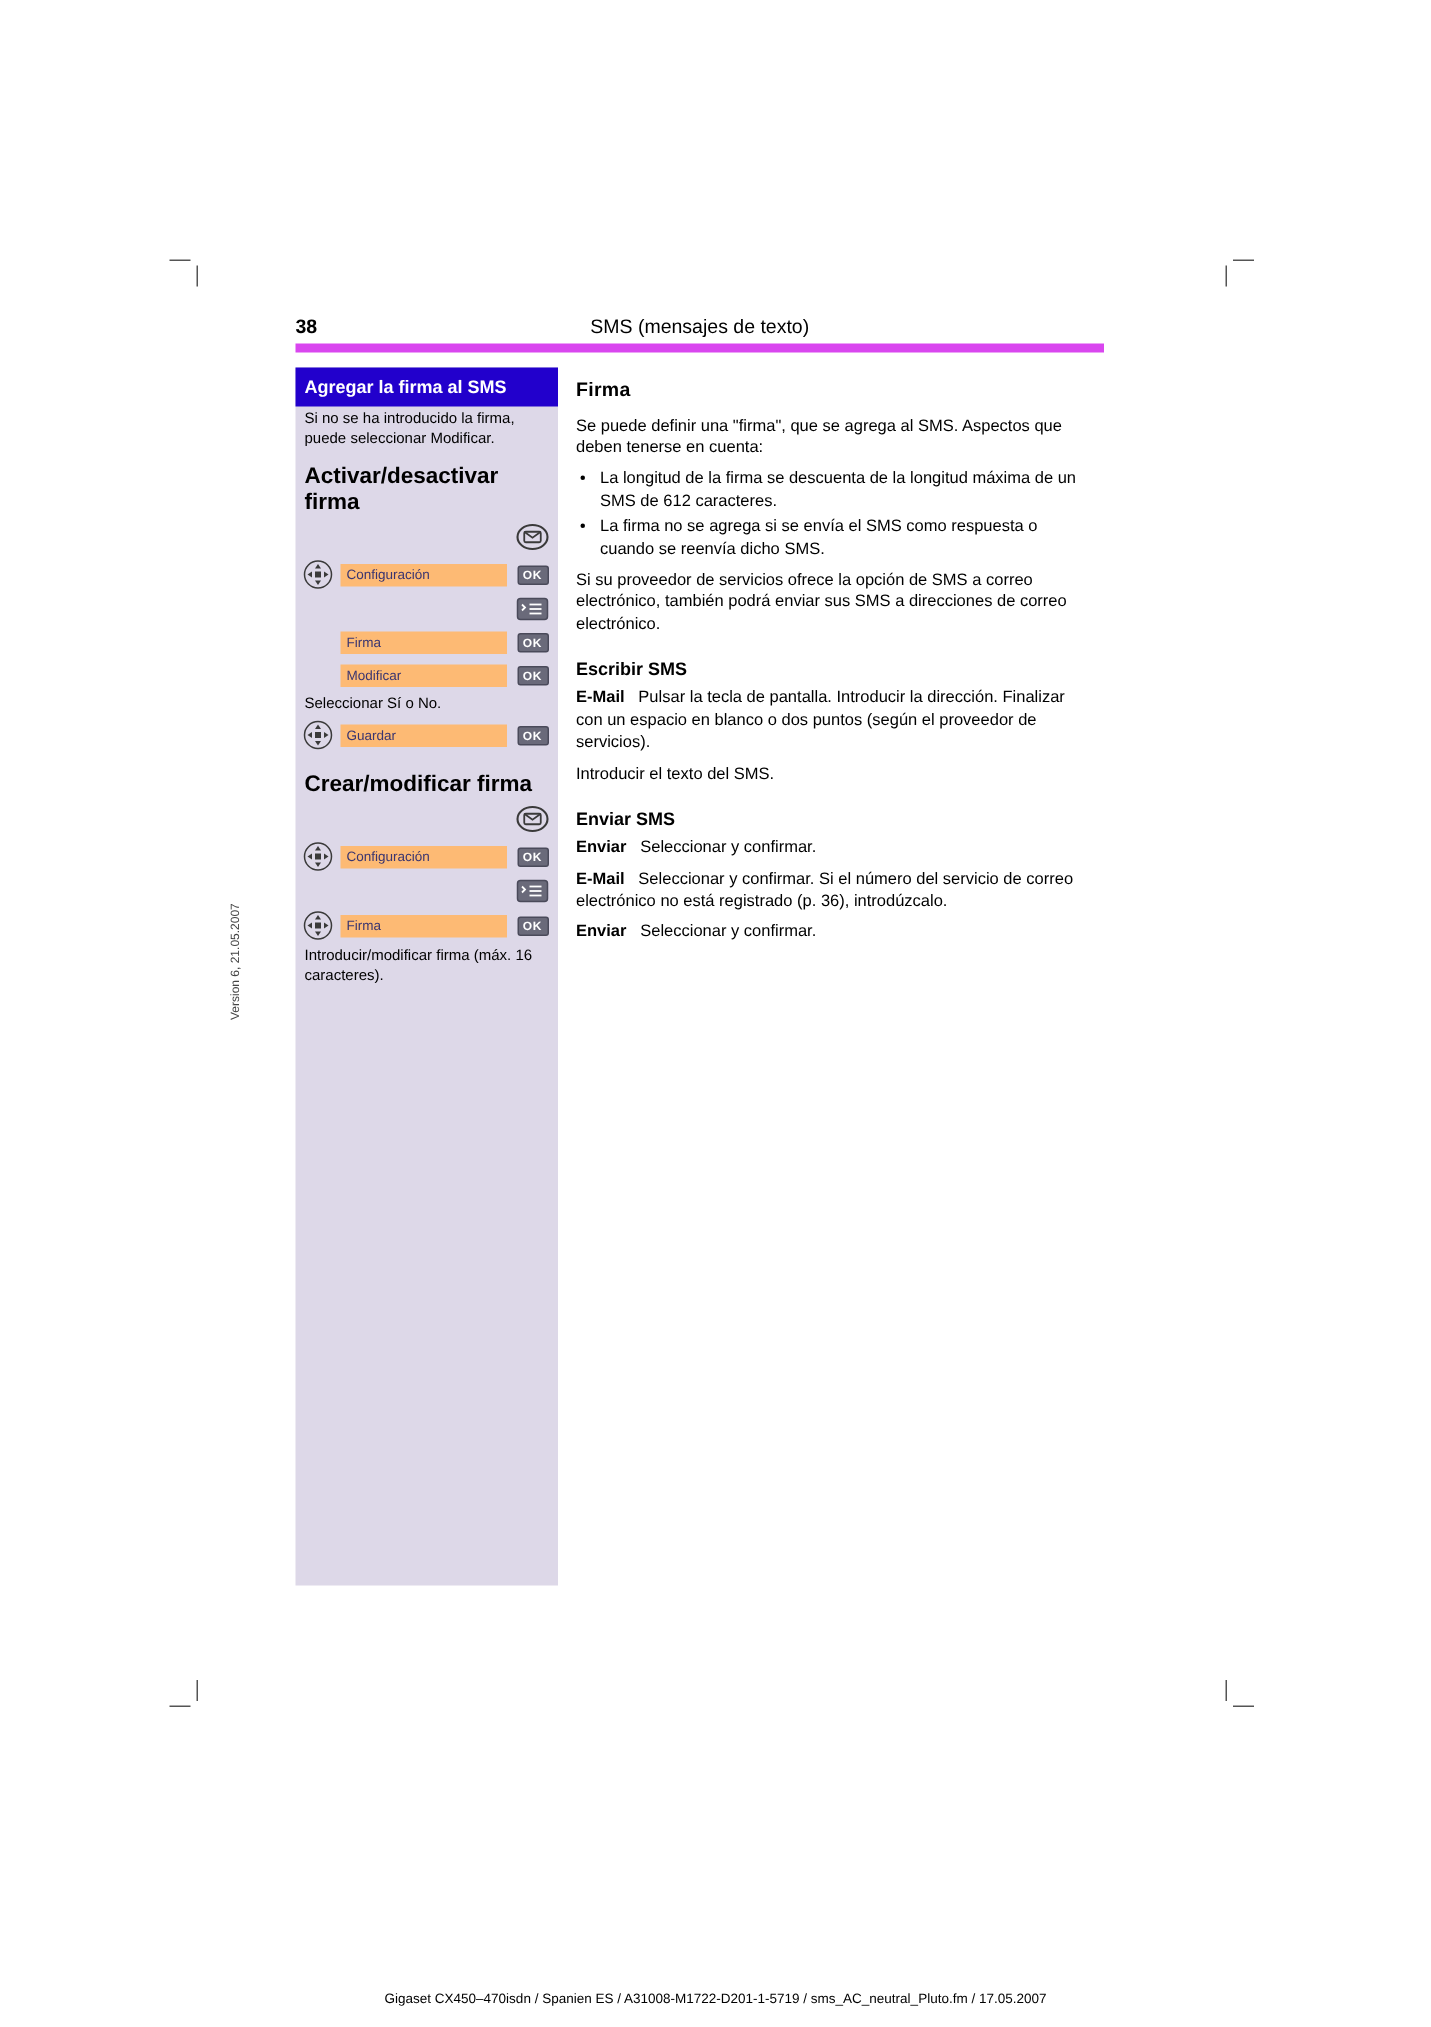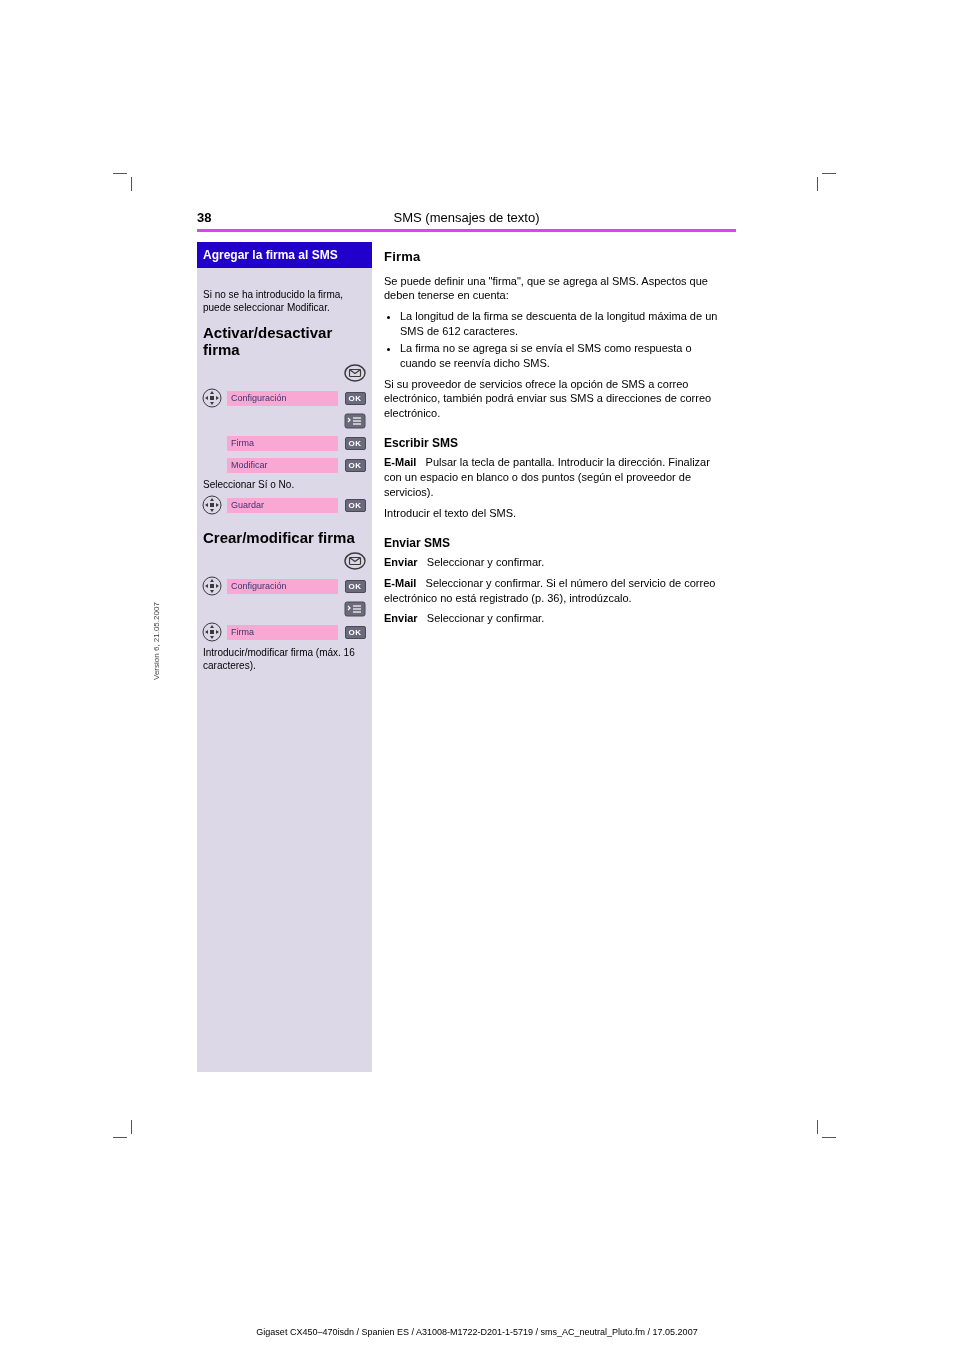--- a/index.html
+++ b/index.html
@@ -28,21 +28,21 @@
   .page-area {
     position: absolute;
     left: 197px;
     top: 210px;
     width: 539px;
   }
   .header-row {
     display: flex;
     justify-content: space-between;
     align-items: flex-end;
-    border-bottom: 3px solid #d946ef;
+    border-bottom: 6px solid #d946ef;
     padding-bottom: 4px;
     margin-bottom: 10px;
   }
   .page-num {
     width: 30px;
     font-weight: bold;
     font-size: 13px;
   }
   .header-center {
     flex: 1;
@@ -64,42 +64,42 @@
   .sidebar-title {
     background: #2200cc;
     color: #fff;
     font-weight: bold;
     font-size: 12px;
     padding: 6px 6px;
     line-height: 1.2;
   }
   .sidebar-desc {
     font-size: 10px;
-    padding: 20px 6px 6px 6px;
+    padding: 2px 6px 6px 6px;
     line-height: 1.3;
   }
   .sidebar-sub {
     font-weight: bold;
     font-size: 15px;
     padding: 4px 6px 2px 6px;
   }
   .step {
     display: flex;
     align-items: center;
     padding: 2px 4px 2px 4px;
     min-height: 22px;
   }
   .step .left-icon {
     width: 22px;
     display: flex;
     justify-content: center;
   }
   .step .field {
     flex: 1;
-    background: #f9a8d4;
+    background: #fdba74;
     height: 15px;
     margin: 0 4px;
     display: flex;
     align-items: center;
     padding-left: 4px;
     font-size: 9px;
     color: #3a3570;
   }
   .step .right-icon {
     width: 26px;

